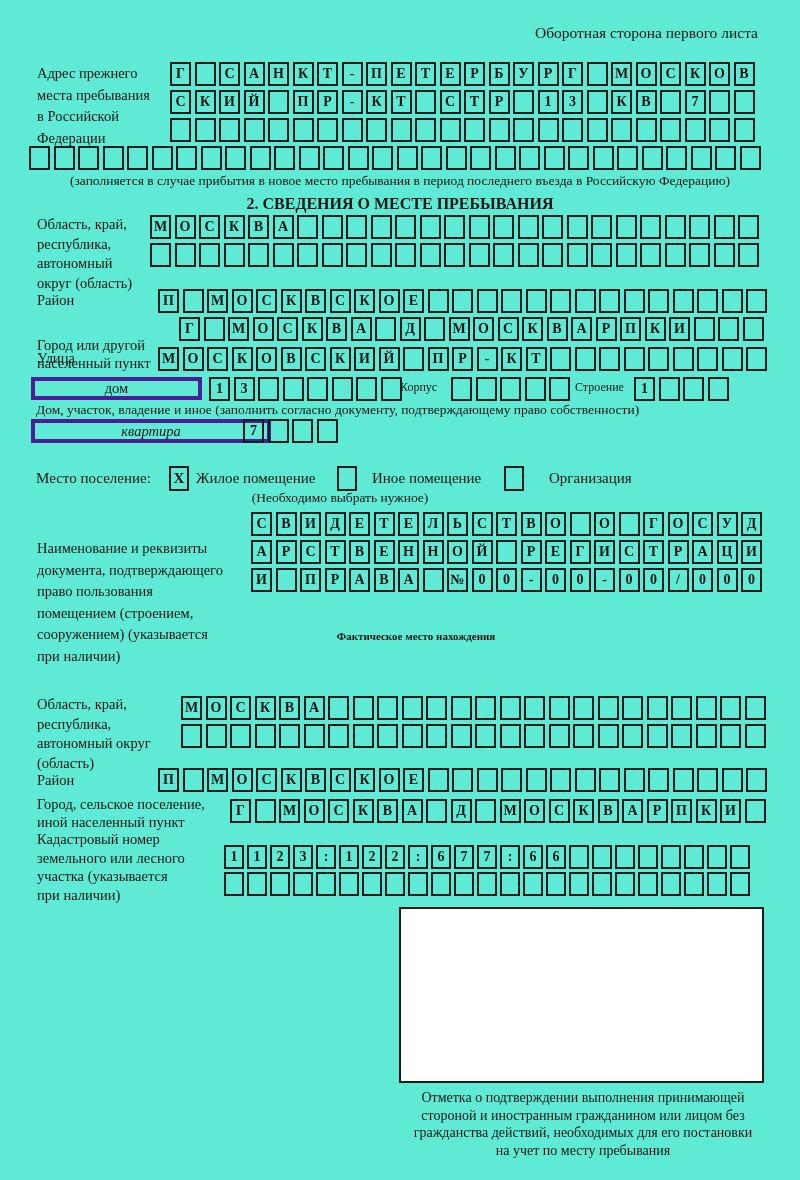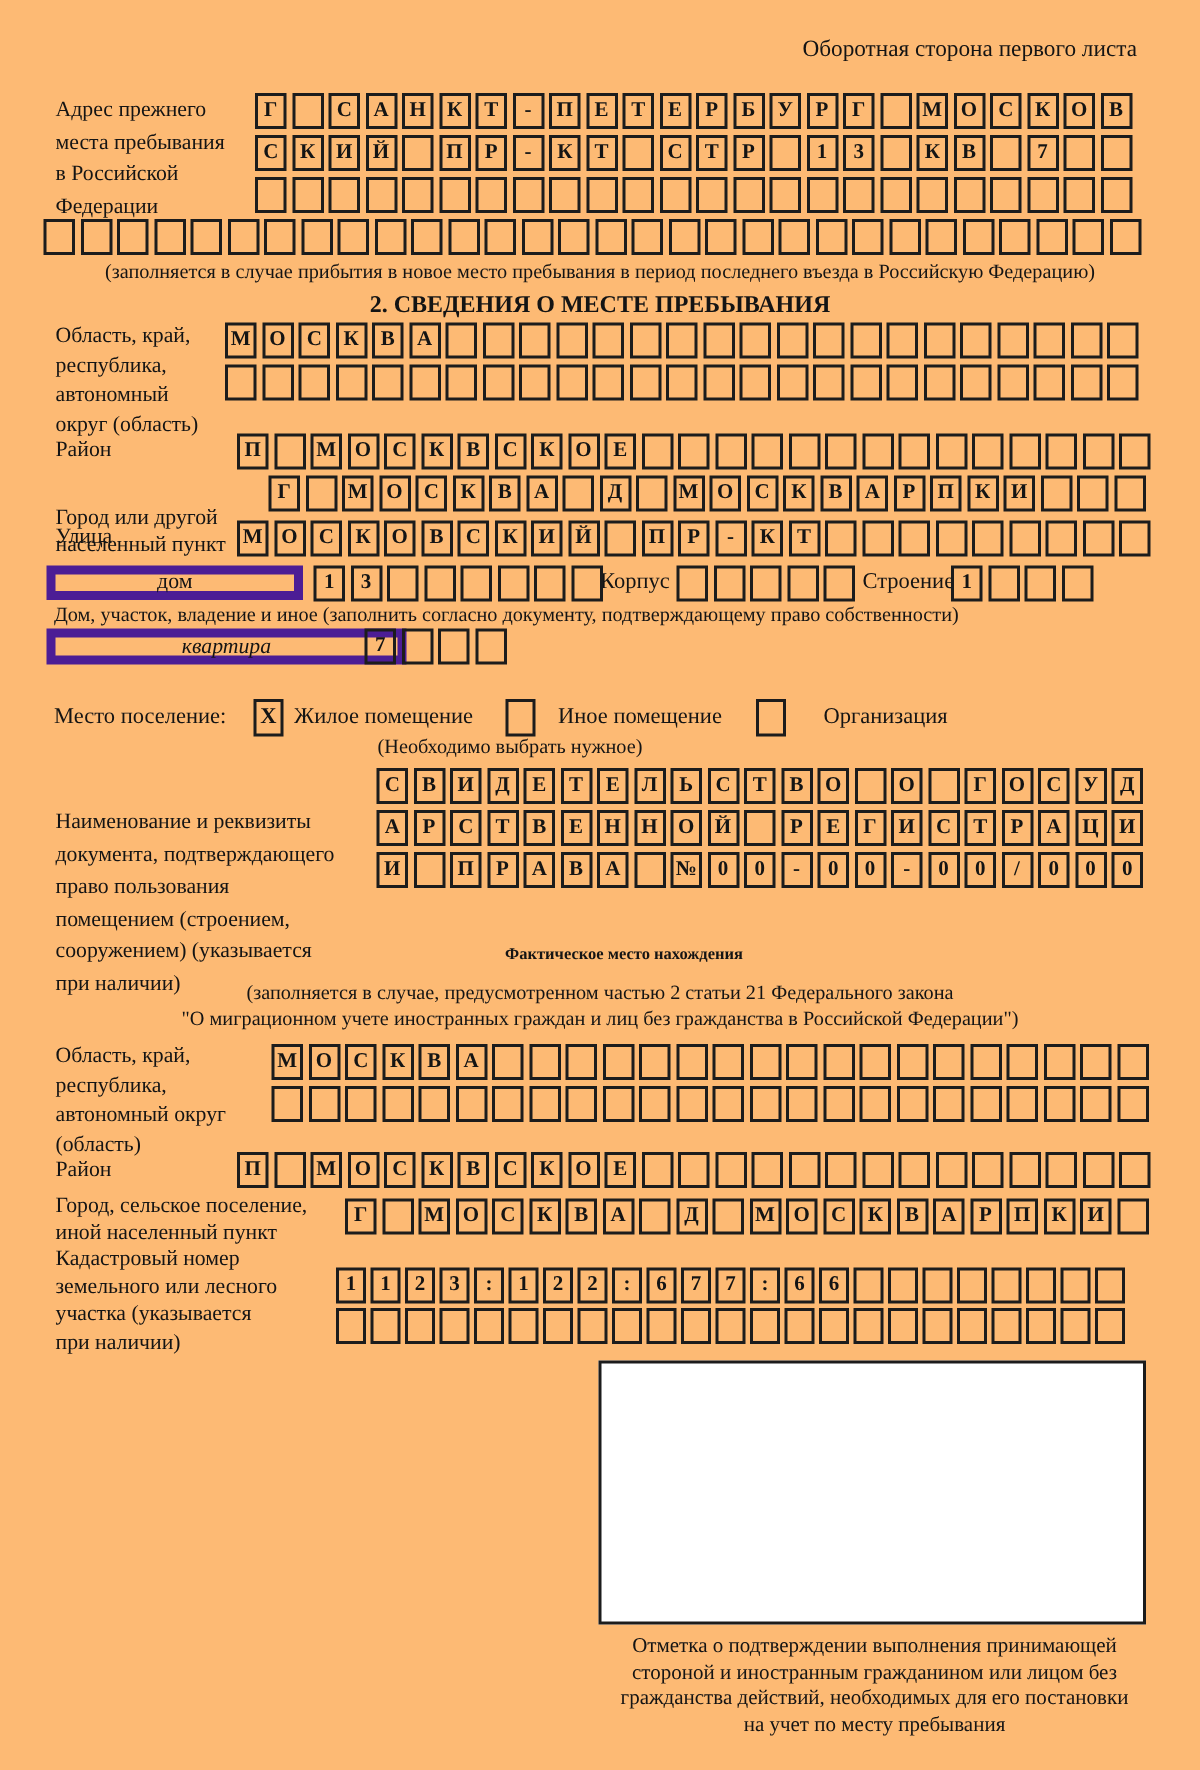--- a/index.html
+++ b/index.html
@@ -1,33 +1,33 @@
 <!DOCTYPE html>
 <html><head>
 <meta charset="utf-8">
 <style>
   html,body{margin:0;padding:0;background:#fff;}
-  .page{position:relative;width:800px;height:1180px;background:#fdba74;overflow:hidden;
+  .page{position:relative;width:800px;height:1180px;background:#5eead4;overflow:hidden;
         font-family:"Liberation Serif","DejaVu Serif",serif;color:#141414;}
   .t{position:absolute;white-space:pre-line;}
   .lbl{left:37px;font-size:14.5px;line-height:19.5px;}
   .note{font-size:13.5px;line-height:16.5px;}
   .center{text-align:center;}
   .h2{font-weight:bold;font-size:16px;}
   .h3{font-weight:bold;font-size:11px;margin-left:16px;}
   .back-title{top:24px;right:42px;font-size:15.5px;}
-  .small-label{font-size:15px;}
+  .small-label{font-size:12px;}
   .opt-label{font-size:15px;}
   #grid-layer{position:absolute;left:0;top:0;width:100%;height:100%;}
   .cellrow{position:absolute;display:flex;gap:3.5px;}
   .cellrow.tight{gap:3px;}
   .cell{width:21px;height:24px;border:2px solid #1c1c1c;box-sizing:border-box;
         font-size:14px;font-weight:600;text-align:center;line-height:19px;flex:none;}
   .cellrow.tight .cell{width:20px;}
-  .wbox{position:absolute;height:23px;border:6px solid #4c1d95;box-sizing:border-box;
+  .wbox{position:absolute;height:23px;border:4px solid #4c1d95;box-sizing:border-box;
         display:flex;align-items:center;justify-content:center;font-size:14.5px;}
   .cbox{position:absolute;width:20px;height:25px;border:2px solid #1c1c1c;box-sizing:border-box;
         text-align:center;font-size:15px;font-weight:600;line-height:21px;}
   .stampbox{position:absolute;border:2px solid #1c1c1c;box-sizing:border-box;background:#fff;}
 </style>
 </head>
 <body>
 
 <div class="page">
 
@@ -76,22 +76,20 @@
   <div class="t note center" style="left:140px;top:490px;width:400px;">(Необходимо выбрать нужное)</div>
 
   <div class="t lbl" style="top:514px;line-height:21.5px;margin-top:24px;">Наименование и реквизиты
 документа, подтверждающего
 право пользования
 помещением (строением,
 сооружением) (указывается
 при наличии)</div>
 
   <div class="t h3 center" style="top:630px;left:0;width:800px;">Фактическое место нахождения</div>
-  <div class="t note center" style="top:654px;left:0;width:800px;">(заполняется в случае, предусмотренном частью 2 статьи 21 Федерального закона
-"О миграционном учете иностранных граждан и лиц без гражданства в Российской Федерации")</div>
   <div class="t lbl" style="top:695px;">Область, край,
 республика,
 автономный округ
 (область)</div>
   <div class="t lbl" style="top:771px;">Район</div>
   <div class="t lbl" style="top:795px;line-height:18px;">Город, сельское поселение,
 иной населенный пункт</div>
   <div class="t lbl" style="top:830px;line-height:18.5px;">Кадастровый номер
 земельного или лесного
 участка (указывается

